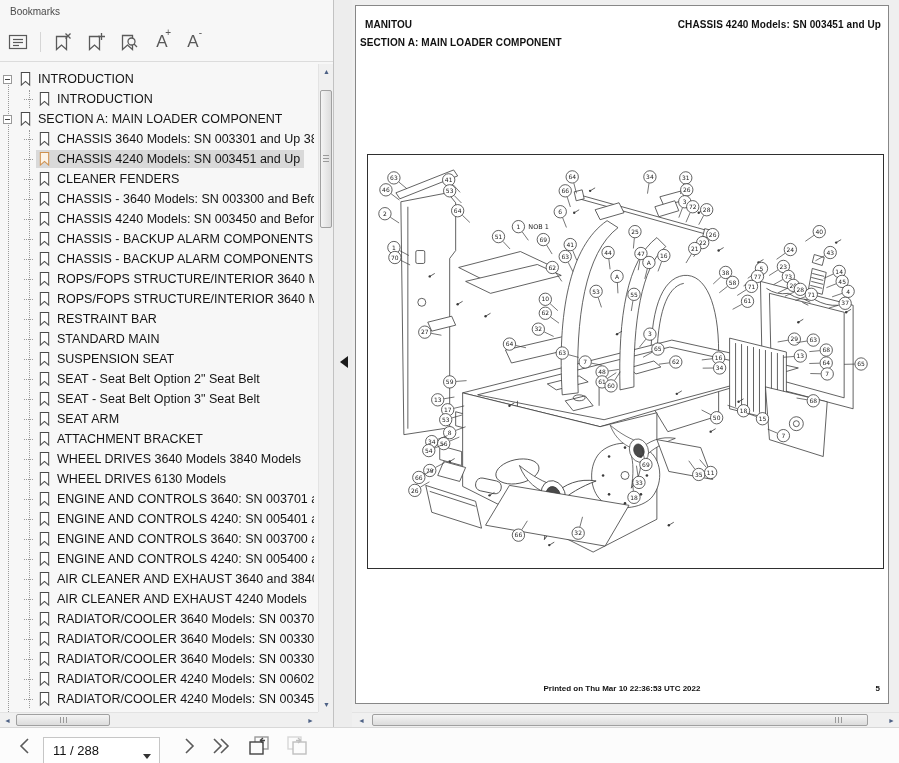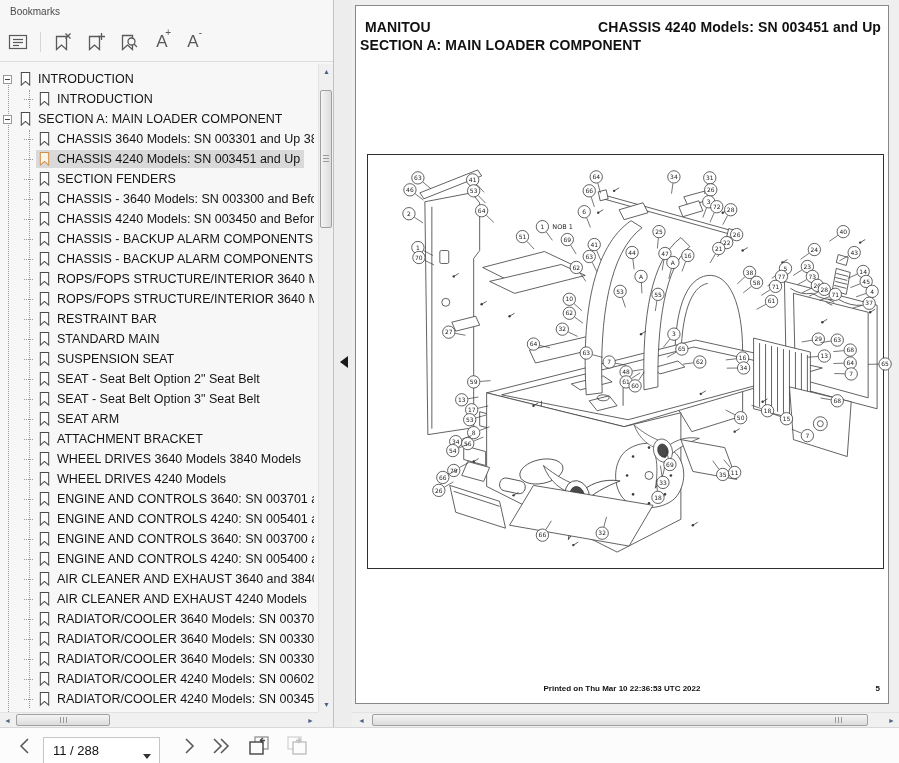--- a/index.html
+++ b/index.html
@@ -47,25 +47,25 @@
           background:repeating-linear-gradient(90deg,#9a9a9a 0 1px,transparent 1px 3px);}
   .sb-corner{position:absolute;left:318px;top:712px;width:15px;height:15px;background:#f0f0f0;}
 
   .divider-strip{position:absolute;left:333px;top:0;width:19px;height:727px;background:#ededed;border-left:1px solid #c2c2c2;}
   .collapse-handle{position:absolute;left:337px;top:353px;width:13px;height:18px;display:flex;align-items:center;justify-content:center;}
   .collapse-handle .tri{width:0;height:0;border-top:6px solid transparent;border-bottom:6px solid transparent;border-right:8px solid #1a1a1a;}
 
   
   .doc-pane{position:absolute;left:352px;top:0;width:547px;height:727px;background:#efefef;}
   .page{position:absolute;left:3px;top:5px;width:534px;height:699px;background:#fff;border:1px solid #878787;}
-  .hdr{position:absolute;font-size:14px;font-weight:bold;color:#111;letter-spacing:.1px;}
+  .hdr{position:absolute;font-size:10px;font-weight:bold;color:#111;letter-spacing:.1px;}
   .hdr-left{left:9px;top:13px;}
   .hdr-right{right:7px;top:13px;}
   .hdr-section{left:4px;top:31px;}
-  .diagram-box{position:absolute;left:11px;top:148px;width:517px;height:415px;border:1px solid #2f2f2f;padding-left:24px;}
+  .diagram-box{position:absolute;left:11px;top:148px;width:517px;height:415px;border:1px solid #2f2f2f;}
   .ftr-printed{position:absolute;left:0;right:0;bottom:10px;text-align:center;font-size:8px;font-weight:bold;color:#111;}
   .ftr-page{position:absolute;right:8px;bottom:10px;font-size:8px;font-weight:bold;color:#111;}
 
   
   .bottom-bar{position:absolute;left:0;top:727px;width:899px;height:36px;background:#fcfcfc;border-top:1px solid #d8d8d8;}
   .nav-btn{position:absolute;top:5px;width:26px;height:26px;display:flex;align-items:center;justify-content:center;}
   .page-box{position:absolute;left:43px;top:2px;width:117px;height:34px;background:#fff;border:1px solid #c6c6c6;margin-top:7px;}
   .page-box .val{position:absolute;left:9px;top:5px;font-size:13px;color:#111;}
   .page-box .caret{position:absolute;right:8px;bottom:11px;width:0;height:0;
       border-left:4px solid transparent;border-right:4px solid transparent;border-top:5px solid #333;}
@@ -179,21 +179,21 @@
           </span>
         </div>
         <div class="bm-row lvl1">
           <span class="stub"></span>
           <span class="bm-hit">
             <span class="bm-ico">
               <svg width="13" height="16" viewBox="0 0 14 17" fill="#fff" stroke="#4a4a4a" stroke-width="1.1">
                 <path d="M2.5,1.5 h9 v13.5 l-4.5,-4 l-4.5,4 Z"></path>
               </svg>
             </span>
-            <span class="bm-label">SECTION FENDERS</span>
+            <span class="bm-label">CLEANER FENDERS</span>
           </span>
         </div>
         <div class="bm-row lvl1">
           <span class="stub"></span>
           <span class="bm-hit">
             <span class="bm-ico">
               <svg width="13" height="16" viewBox="0 0 14 17" fill="#fff" stroke="#4a4a4a" stroke-width="1.1">
                 <path d="M2.5,1.5 h9 v13.5 l-4.5,-4 l-4.5,4 Z"></path>
               </svg>
             </span>
@@ -344,21 +344,21 @@
           </span>
         </div>
         <div class="bm-row lvl1">
           <span class="stub"></span>
           <span class="bm-hit">
             <span class="bm-ico">
               <svg width="13" height="16" viewBox="0 0 14 17" fill="#fff" stroke="#4a4a4a" stroke-width="1.1">
                 <path d="M2.5,1.5 h9 v13.5 l-4.5,-4 l-4.5,4 Z"></path>
               </svg>
             </span>
-            <span class="bm-label">WHEEL DRIVES 4240 Models</span>
+            <span class="bm-label">WHEEL DRIVES 6130 Models</span>
           </span>
         </div>
         <div class="bm-row lvl1">
           <span class="stub"></span>
           <span class="bm-hit">
             <span class="bm-ico">
               <svg width="13" height="16" viewBox="0 0 14 17" fill="#fff" stroke="#4a4a4a" stroke-width="1.1">
                 <path d="M2.5,1.5 h9 v13.5 l-4.5,-4 l-4.5,4 Z"></path>
               </svg>
             </span>

